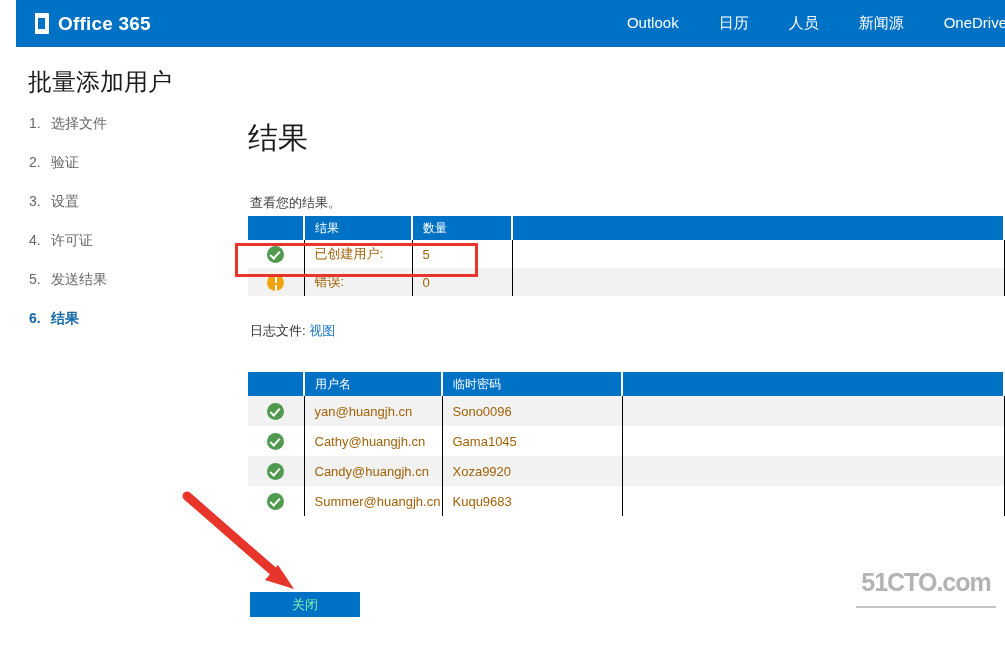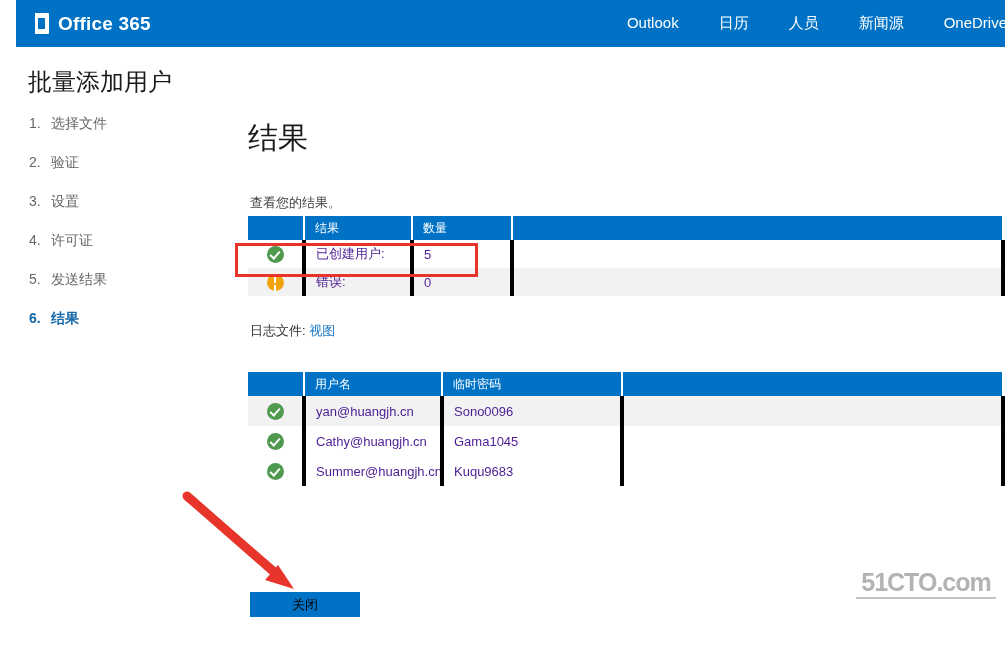--- a/index.html
+++ b/index.html
@@ -160,22 +160,22 @@
     text-align: left;
     height: 24px;
     padding: 0 0 0 10px;
     border-right: 2px solid #ffffff;
     box-sizing: border-box;
   }
   .grid th.icon-col { padding: 0; }
   .grid td {
     height: 28px;
     padding: 0 0 0 10px;
-    color: #4c1d95;
-    border-right: 4px solid #000000;
+    color: #a16207;
+    border-right: 1px solid #000000;
     box-sizing: border-box;
     white-space: nowrap;
     overflow: hidden;
     margin-top: 32px;
   }
   .grid td.icon-col {
     padding: 0;
     text-align: center;
   }
   .grid tbody tr.odd td { background: #f2f2f2; }
@@ -236,21 +236,21 @@
   }
 
   
   .close-btn {
     position: absolute;
     top: 592px;
     left: 250px;
     width: 110px;
     height: 25px;
     background: #0072c6;
-    color: #000000;
+    color: #86efac;
     font-size: 13px;
     border: none;
     padding: 4px;
     cursor: pointer;
     font-family: inherit;
   }
 
   
   .annot-rect {
     position: absolute;
@@ -280,21 +280,21 @@
     text-align: center;
     color: #b3b3b3;
     user-select: none;
   }
   .watermark .wm-top {
     font-size: 25px;
     font-weight: bold;
     letter-spacing: -1px;
     line-height: 1;
     border-bottom: 2px solid #c4c4c4;
-    padding-bottom: 2px;
+    padding-bottom: 11px;
   }
   .watermark .wm-bottom {
     display: flex;
     align-items: baseline;
     justify-content: center;
     padding-top: 2px;
   }
   .watermark .wm-cn {
     font-size: 19px;
     font-weight: bold;
@@ -426,20 +426,28 @@
         <td></td>
       </tr>
       <tr class="even">
         <td class="icon-col">
           <span class="status-icon ok"></span>
         </td>
         <td>Cathy@huangjh.cn</td>
         <td>Gama1045</td>
         <td></td>
       </tr>
+      <tr class="odd">
+        <td class="icon-col">
+          <span class="status-icon ok"></span>
+        </td>
+        <td>Candy@huangjh.cn</td>
+        <td>Xoza9920</td>
+        <td></td>
+      </tr>
       <tr class="even">
         <td class="icon-col">
           <span class="status-icon ok"></span>
         </td>
         <td>Summer@huangjh.cn</td>
         <td>Kuqu9683</td>
         <td></td>
       </tr>
     </tbody>
   </table>

